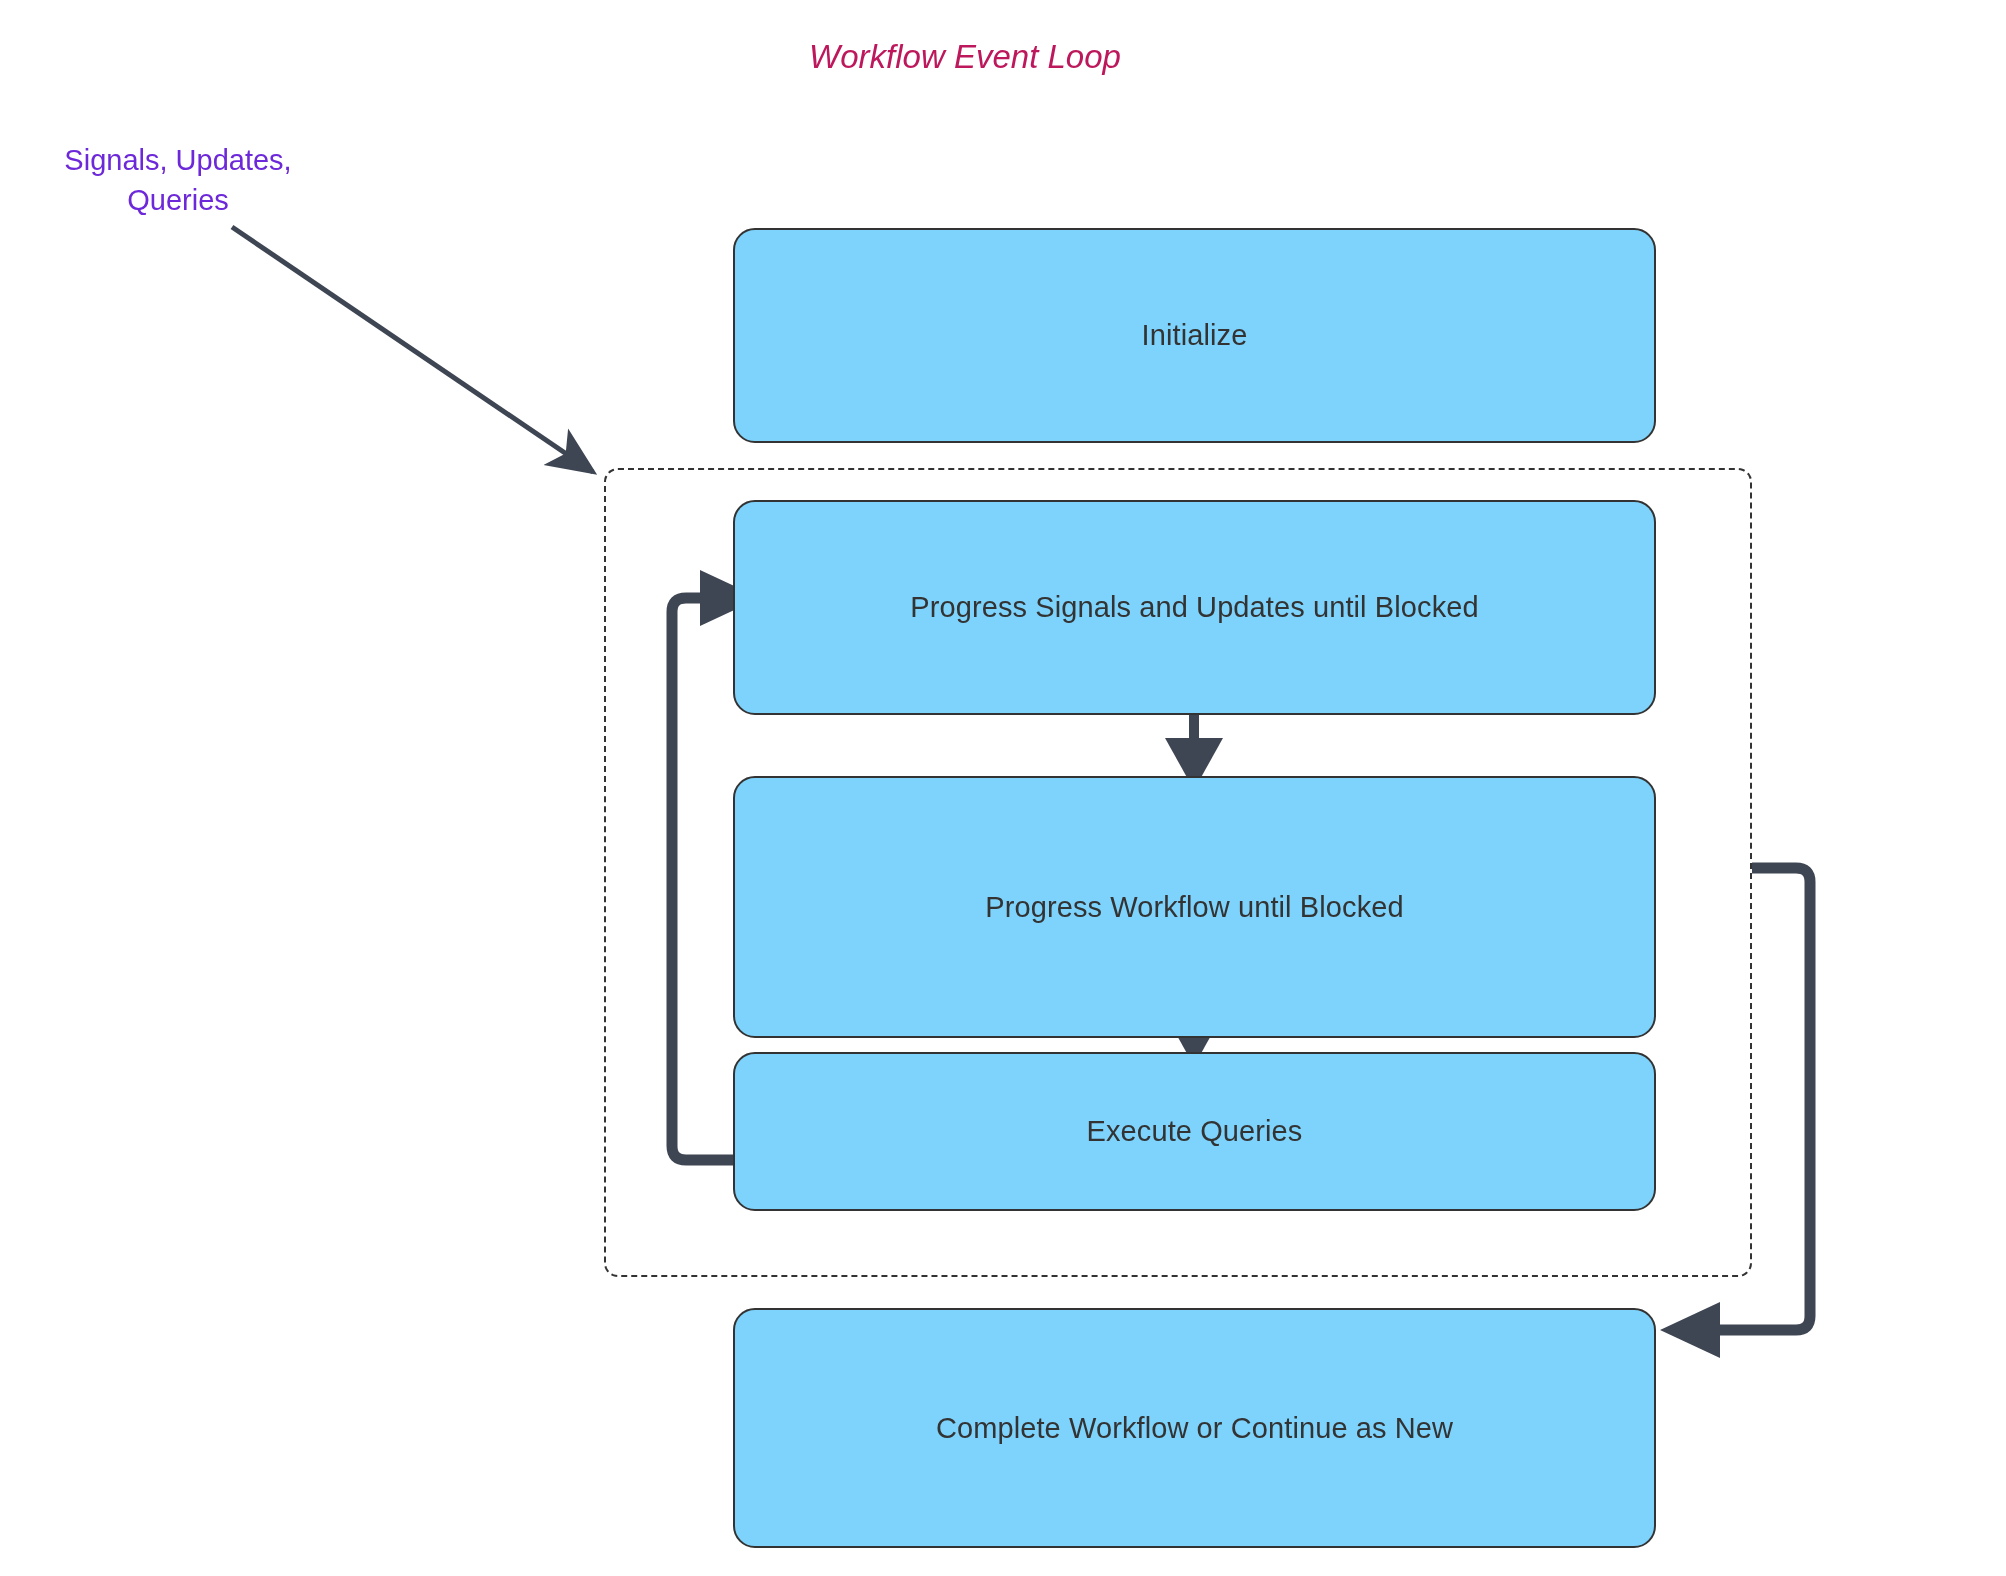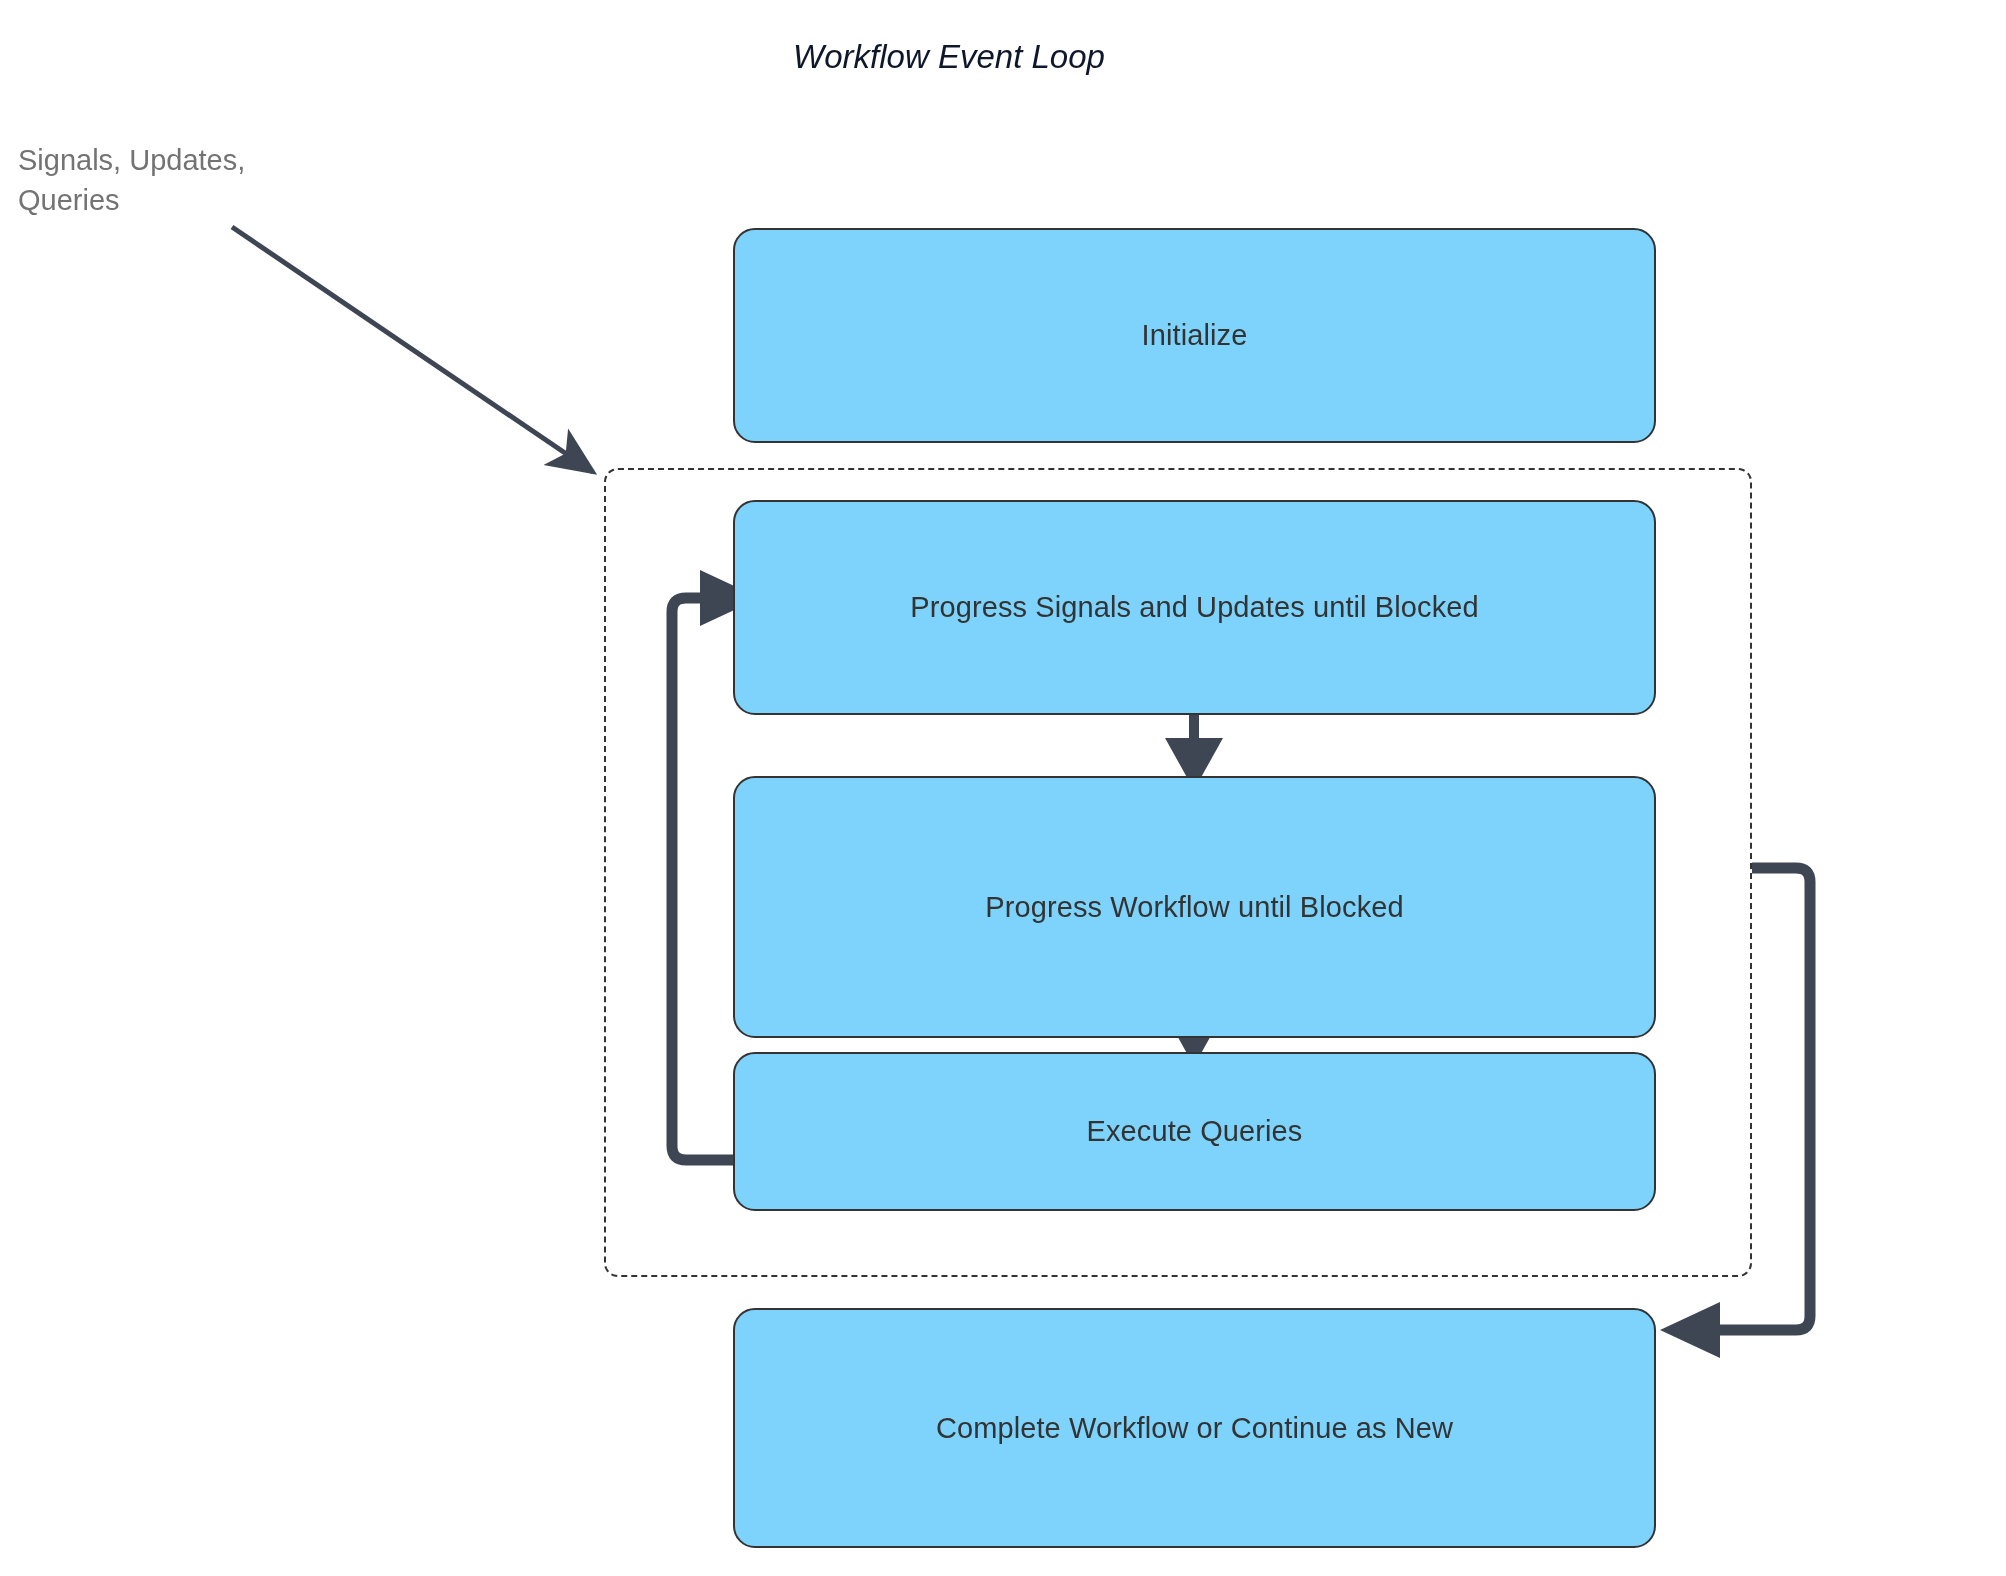--- a/index.html
+++ b/index.html
@@ -40,37 +40,37 @@
   }
   .node-label {
     font-size: 29px;
     line-height: 1.25;
     color: #333333;
     letter-spacing: 0.1px;
     white-space: nowrap;
   }
   #title {
     position: absolute;
-    left: 0;
+    left: 16px;
     top: 38px;
     width: 1898px;
     text-align: center;
     font-size: 33px;
     font-style: italic;
-    color: #0f172a;
+    color: #be185d;
   }
   #input-label {
     position: absolute;
     left: 18px;
     top: 140px;
     width: 320px;
-    text-align: left;
+    text-align: center;
     font-size: 29px;
     line-height: 1.38;
-    color: #737373;
+    color: #6d28d9;
   }
   #box-initialize   { left: 733px; top: 228px;  width: 923px; height: 215px; }
   #box-progress-su  { left: 733px; top: 500px;  width: 923px; height: 215px; }
   #box-progress-wf  { left: 733px; top: 776px;  width: 923px; height: 262px; }
   #box-exec-queries { left: 733px; top: 1052px; width: 923px; height: 159px; }
   #box-complete     { left: 733px; top: 1308px; width: 923px; height: 240px; justify-content: center; }
   .dashed-group {
     position: absolute;
     left: 604px;
     top: 468px;

